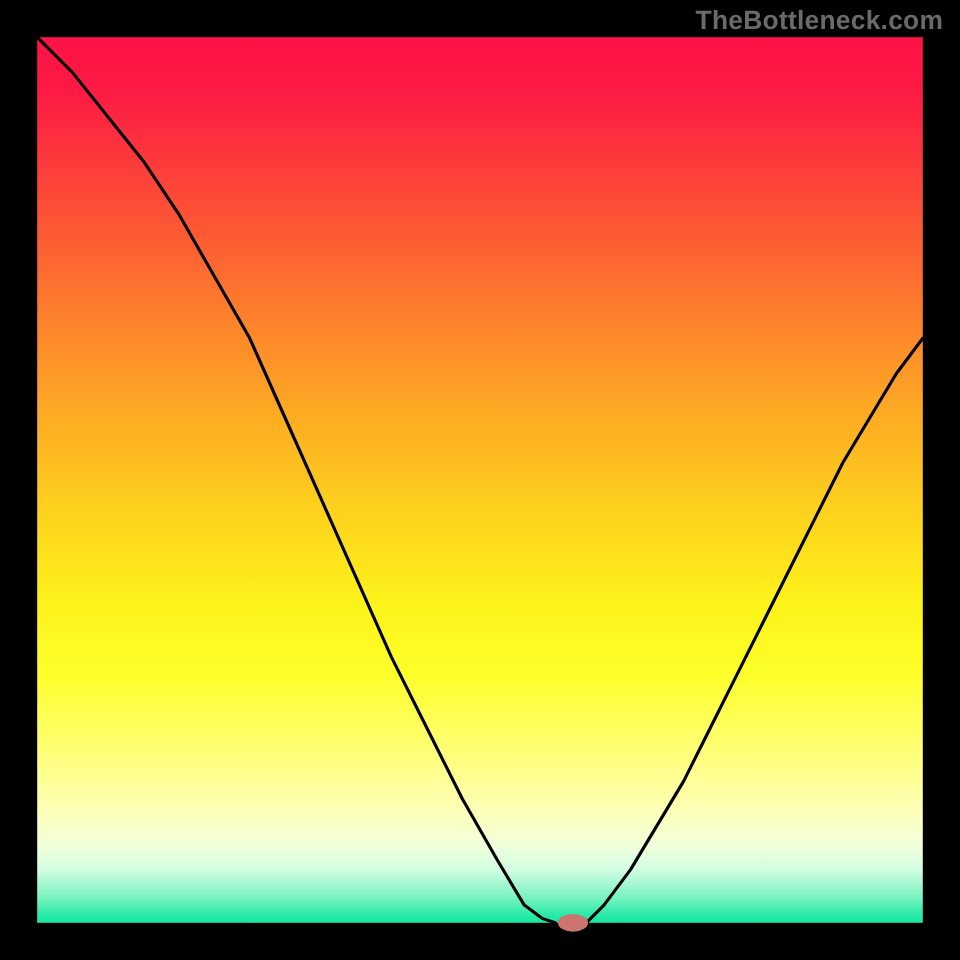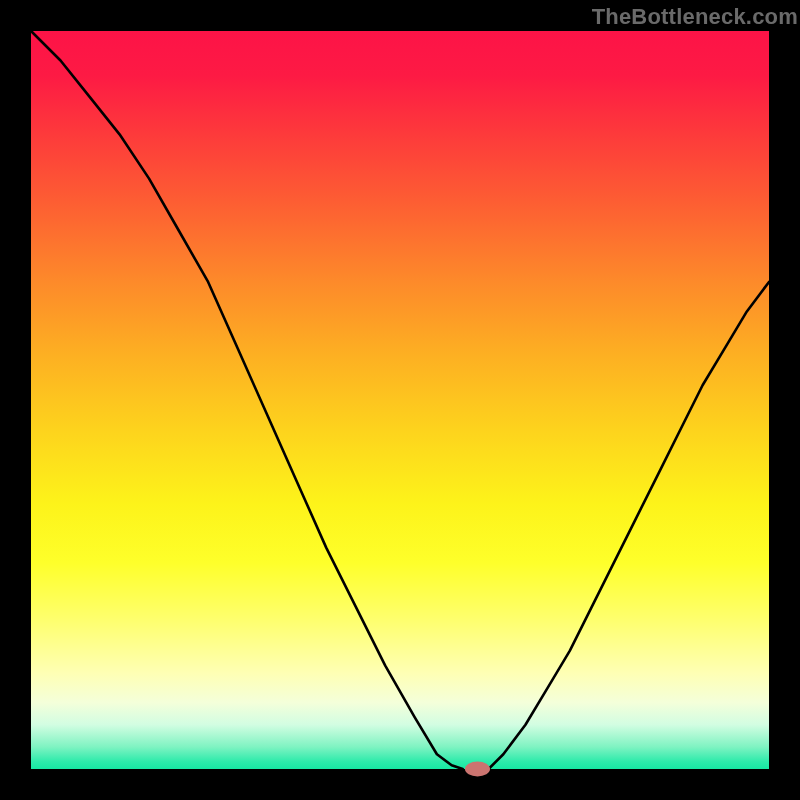--- a/index.html
+++ b/index.html
@@ -13,21 +13,21 @@
   }
   .outer {
     position: relative;
     width: 800px;
     height: 800px;
     background: #000;
   }
   .watermark {
     position: absolute;
     top: 4px;
-    right: 2px;
+    right: 14px;
     color: #6a6a6a;
     font-size: 22px;
     font-weight: 600;
     letter-spacing: 0.2px;
     z-index: 10;
   }
   .plot {
     position: absolute;
     left: 31px;
     top: 31px;

